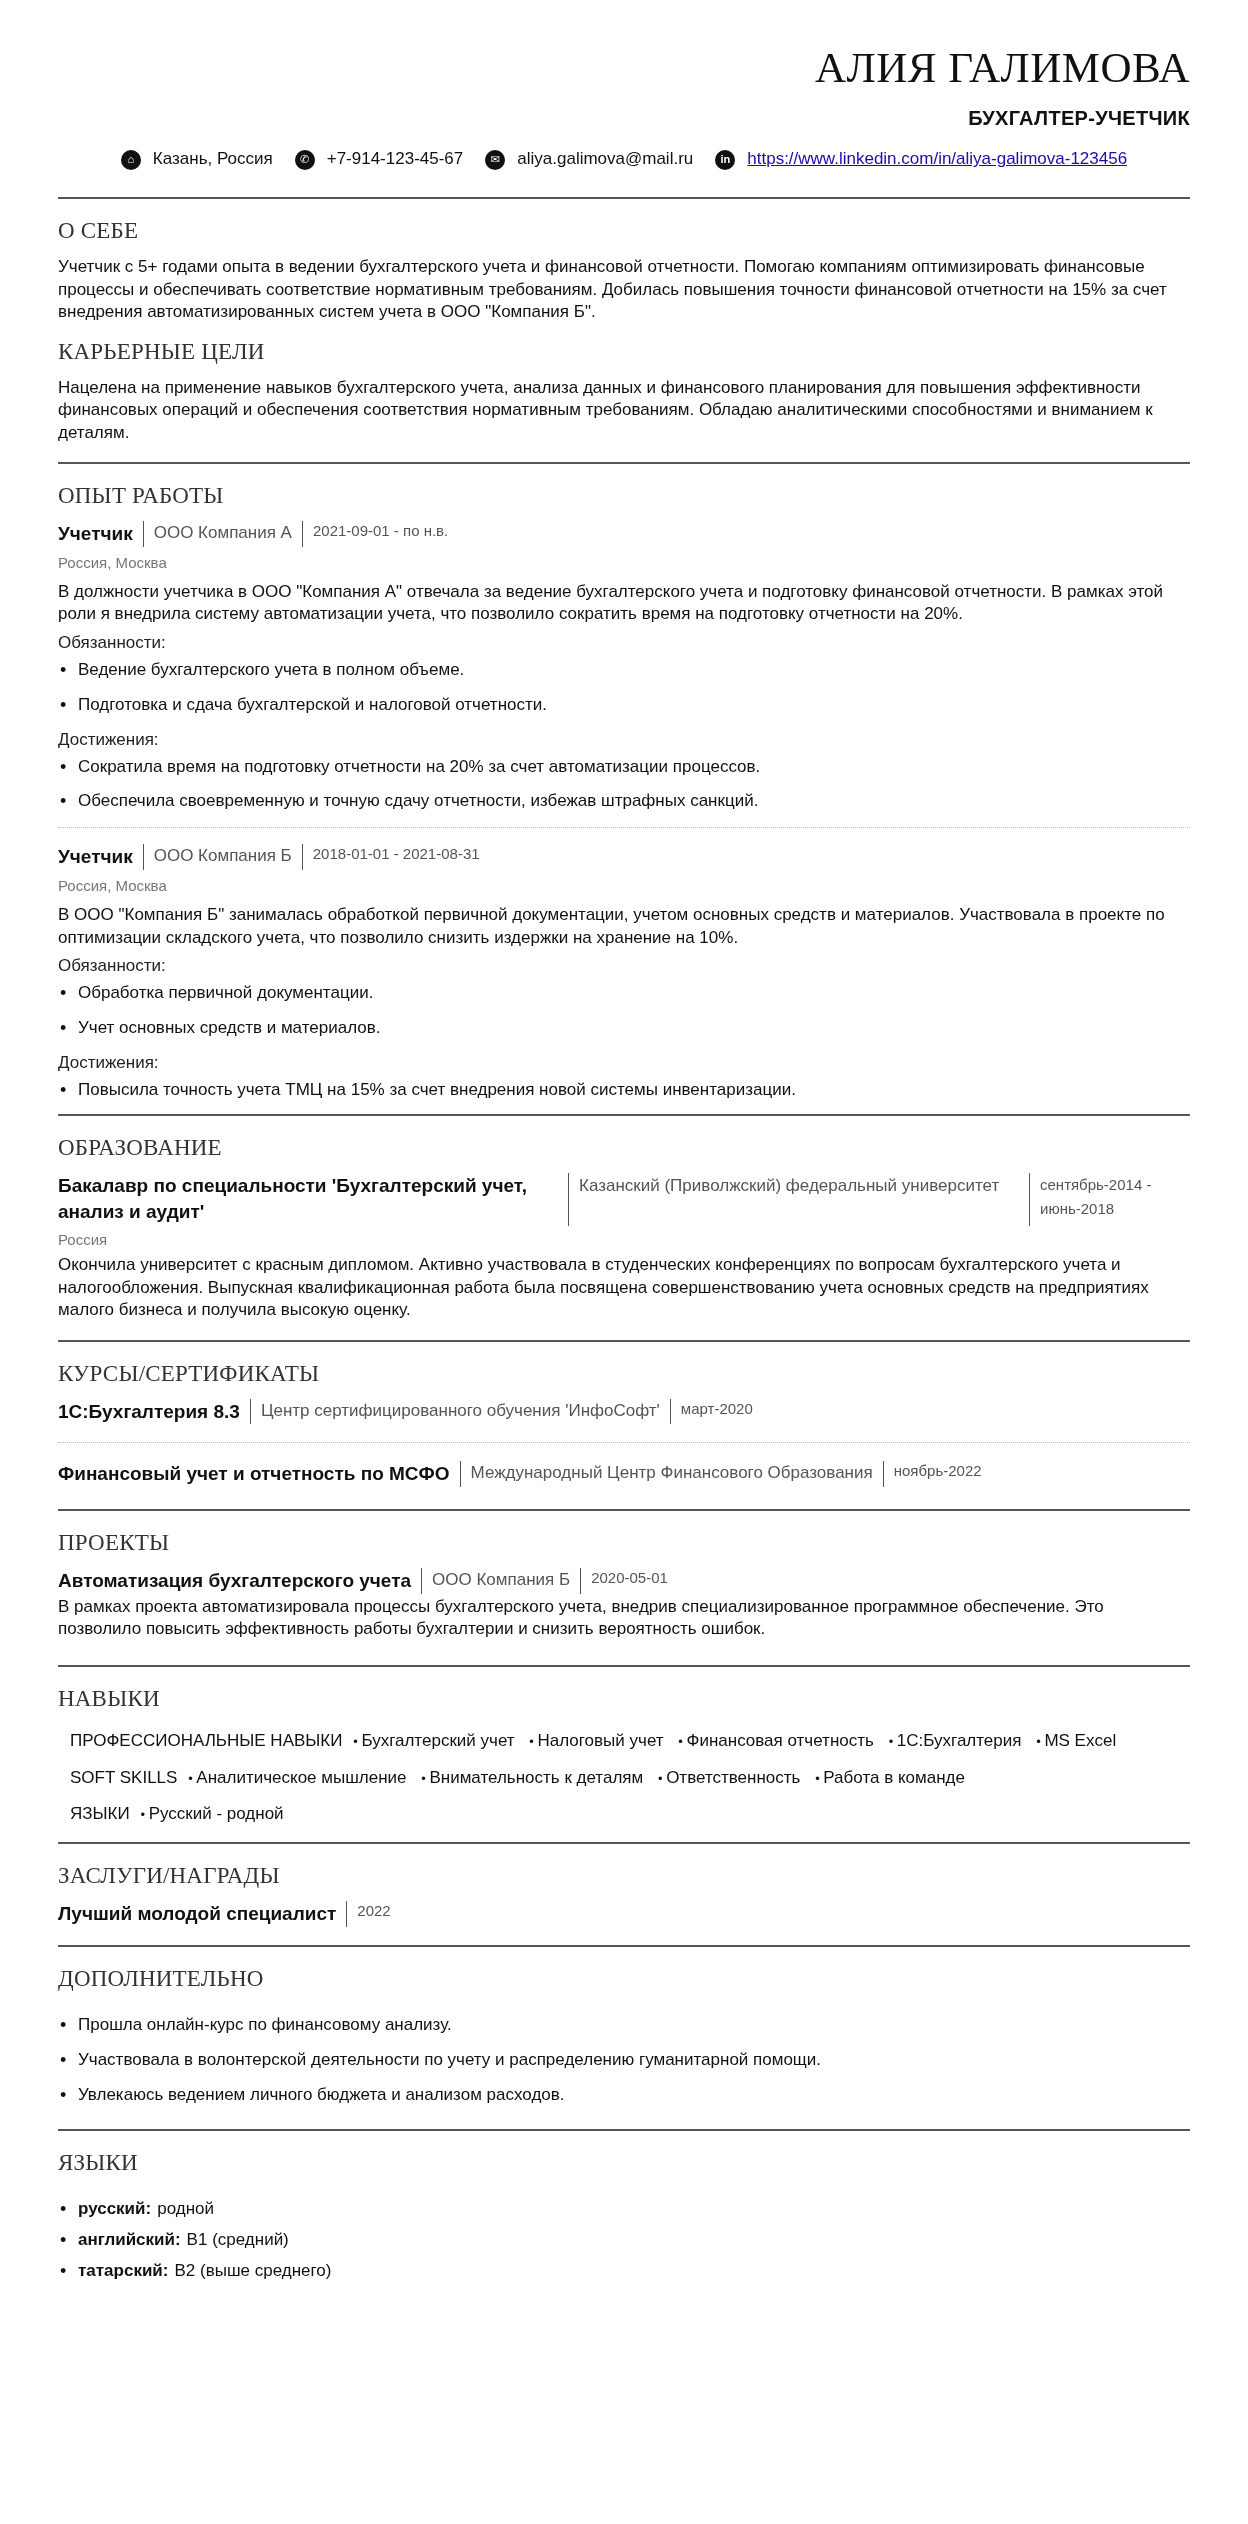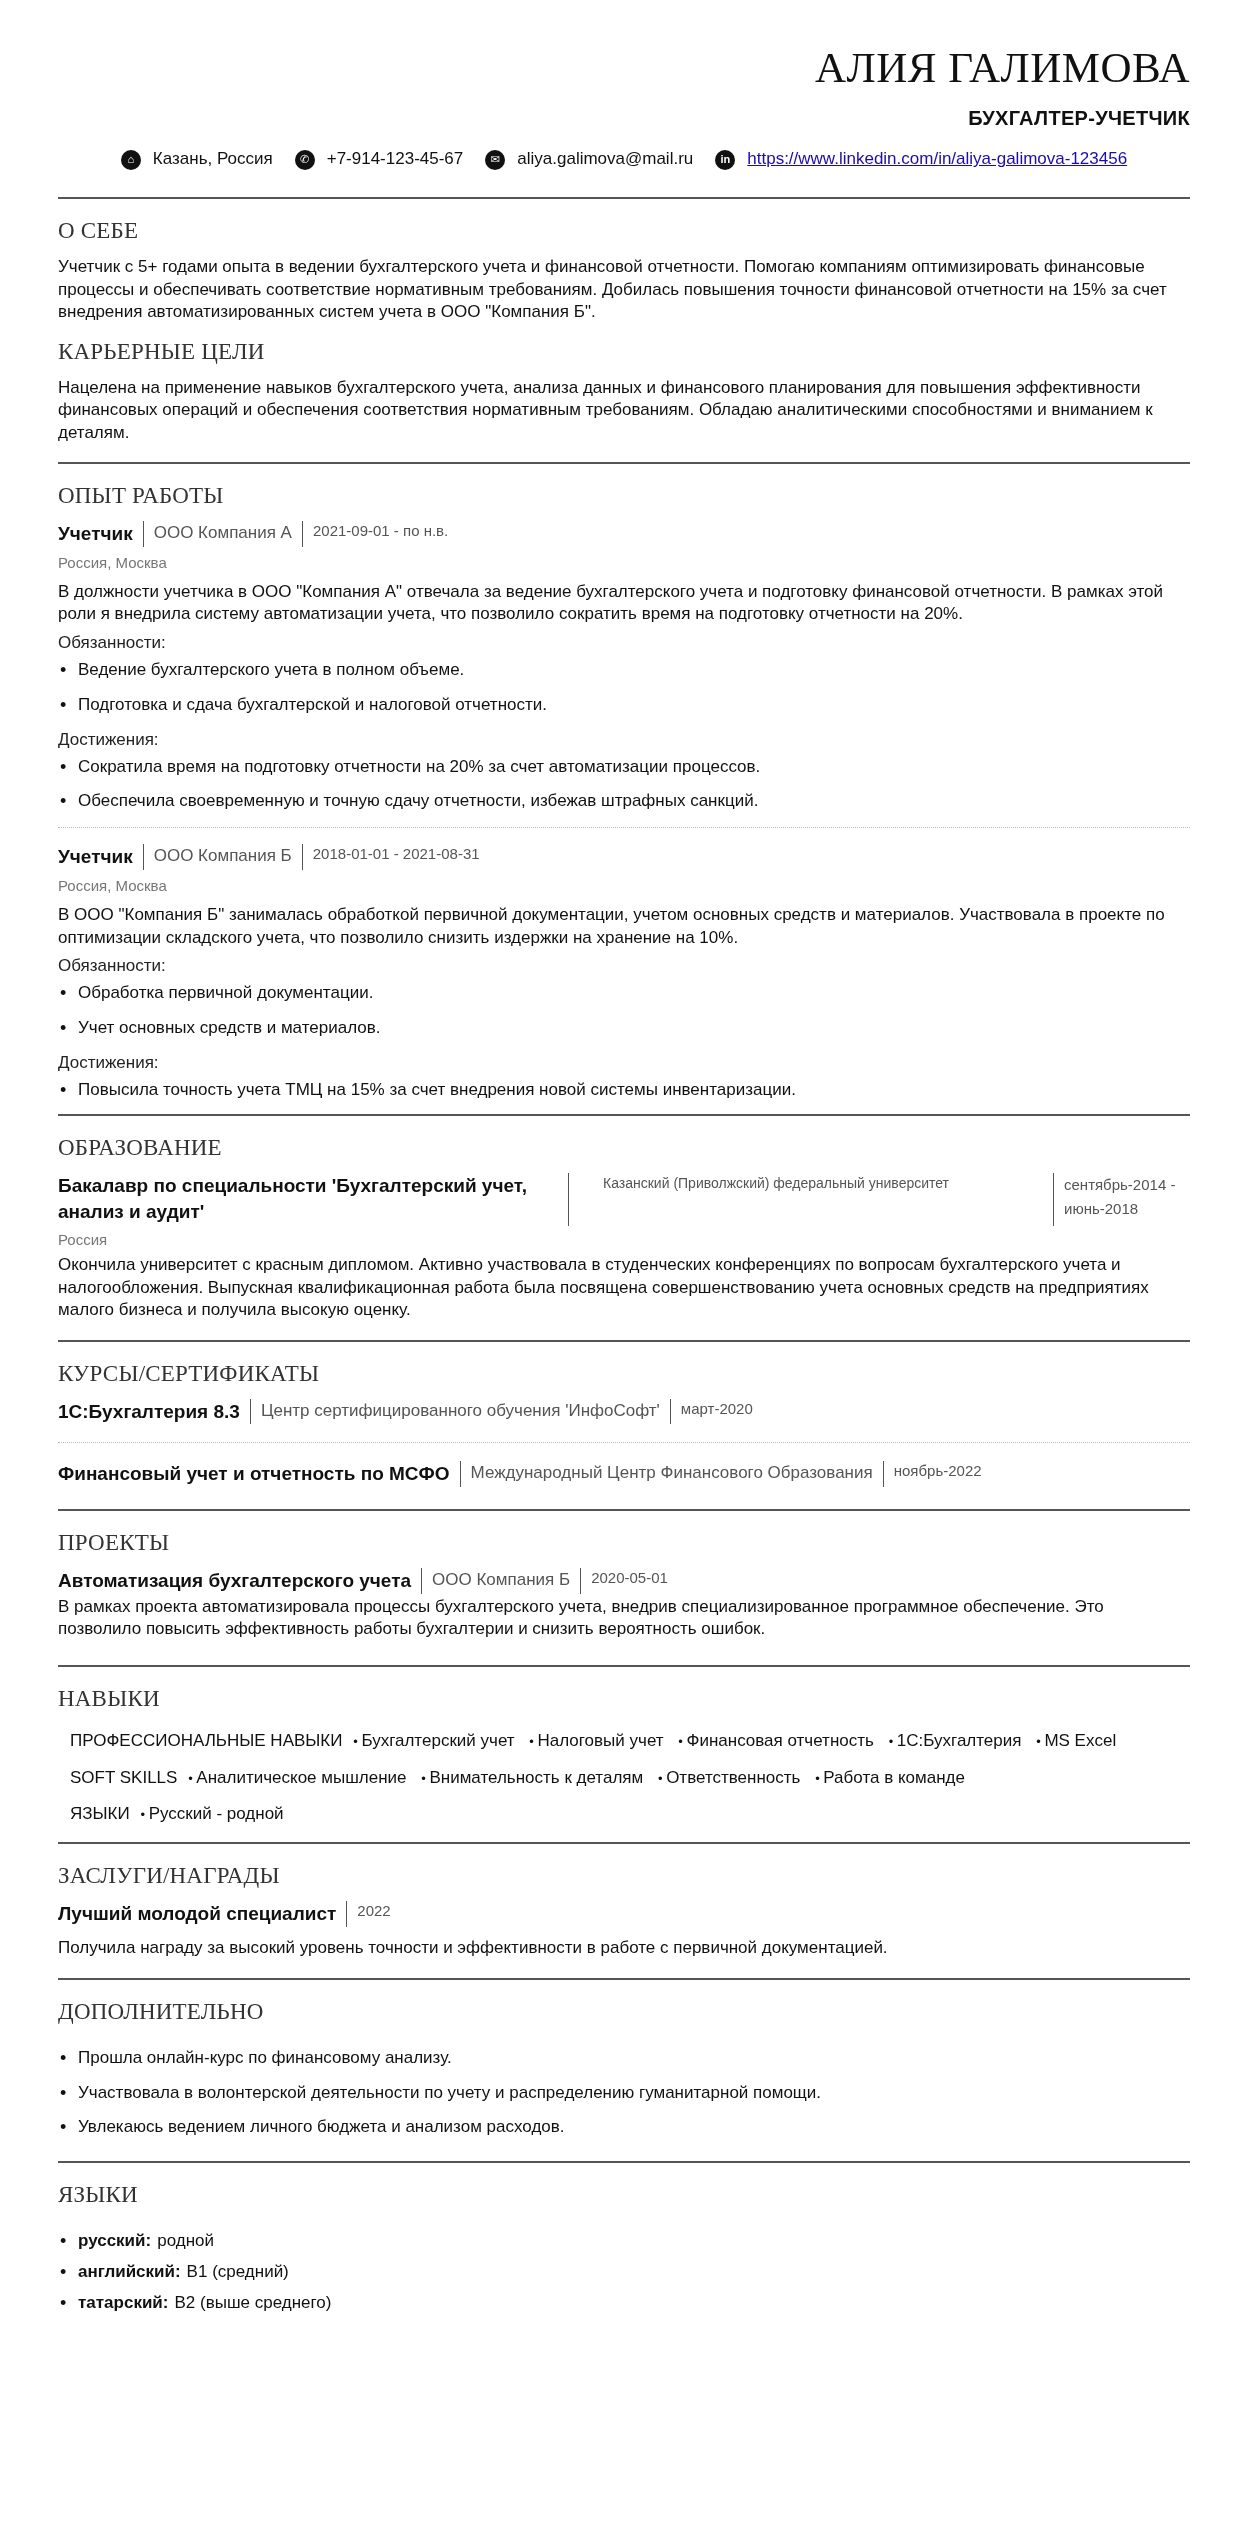--- a/index.html
+++ b/index.html
@@ -45,21 +45,21 @@
   ul.bul { list-style: none; margin: 4px 0 0 0; }
   ul.bul li { position: relative; padding-left: 20px; margin: 0 0 12px 0; }
   ul.bul li::before { content: "•"; position: absolute; left: 2px; top: -1px; font-size: 18px; }
   .skills-row { margin: 0 0 14px 12px; font-size: 17px; }
   .skills-cat { font-weight: 400; text-transform: uppercase; margin-right: 6px; }
   .skill { margin-right: 10px; }
   .skill::before { content: "• "; font-size: 13px; }
   .lang-name { font-weight: 700; margin-right: 6px; }
   .edu-head { display: flex; align-items: stretch; margin-top: 8px; }
   .edu-title { width: 500px; font-weight: 700; font-size: 19px; line-height: 1.4; }
-  .edu-org { width: 440px; color: #555; font-size: 14px; line-height: 1.5; margin-left: 24px; }
+  .edu-org { width: 440px; color: #555; font-size: 17px; line-height: 1.5; }
   .edu-date { color: #555; font-size: 15px; line-height: 1.6; }
 </style>
 </head>
 <body>
 
 <div class="page">
 
   <div class="header">
     <div class="name">АЛИЯ ГАЛИМОВА</div>
     <div class="job-title">БУХГАЛТЕР-УЧЕТЧИК</div>
@@ -222,21 +222,20 @@
 
   <hr class="hr" style="margin-top:16px">
 
   <div class="section">
     <div class="sec-title">ЗАСЛУГИ/НАГРАДЫ</div>
     <div class="entry-head">
       <span class="e-title">Лучший молодой специалист</span>
       <span class="e-sep"></span>
       <span class="e-date">2022</span>
     </div>
-    <div class="para" style="margin-top:10px">Получила награду за высокий уровень точности и эффективности в работе с первичной документацией.</div>
   </div>
 
   <hr class="hr" style="margin-top:18px">
 
   <div class="section">
     <div class="sec-title" style="margin-bottom:20px">ДОПОЛНИТЕЛЬНО</div>
     <ul class="bul">
       <li>Прошла онлайн-курс по финансовому анализу.</li>
       <li>Участвовала в волонтерской деятельности по учету и распределению гуманитарной помощи.</li>
       <li>Увлекаюсь ведением личного бюджета и анализом расходов.</li>

